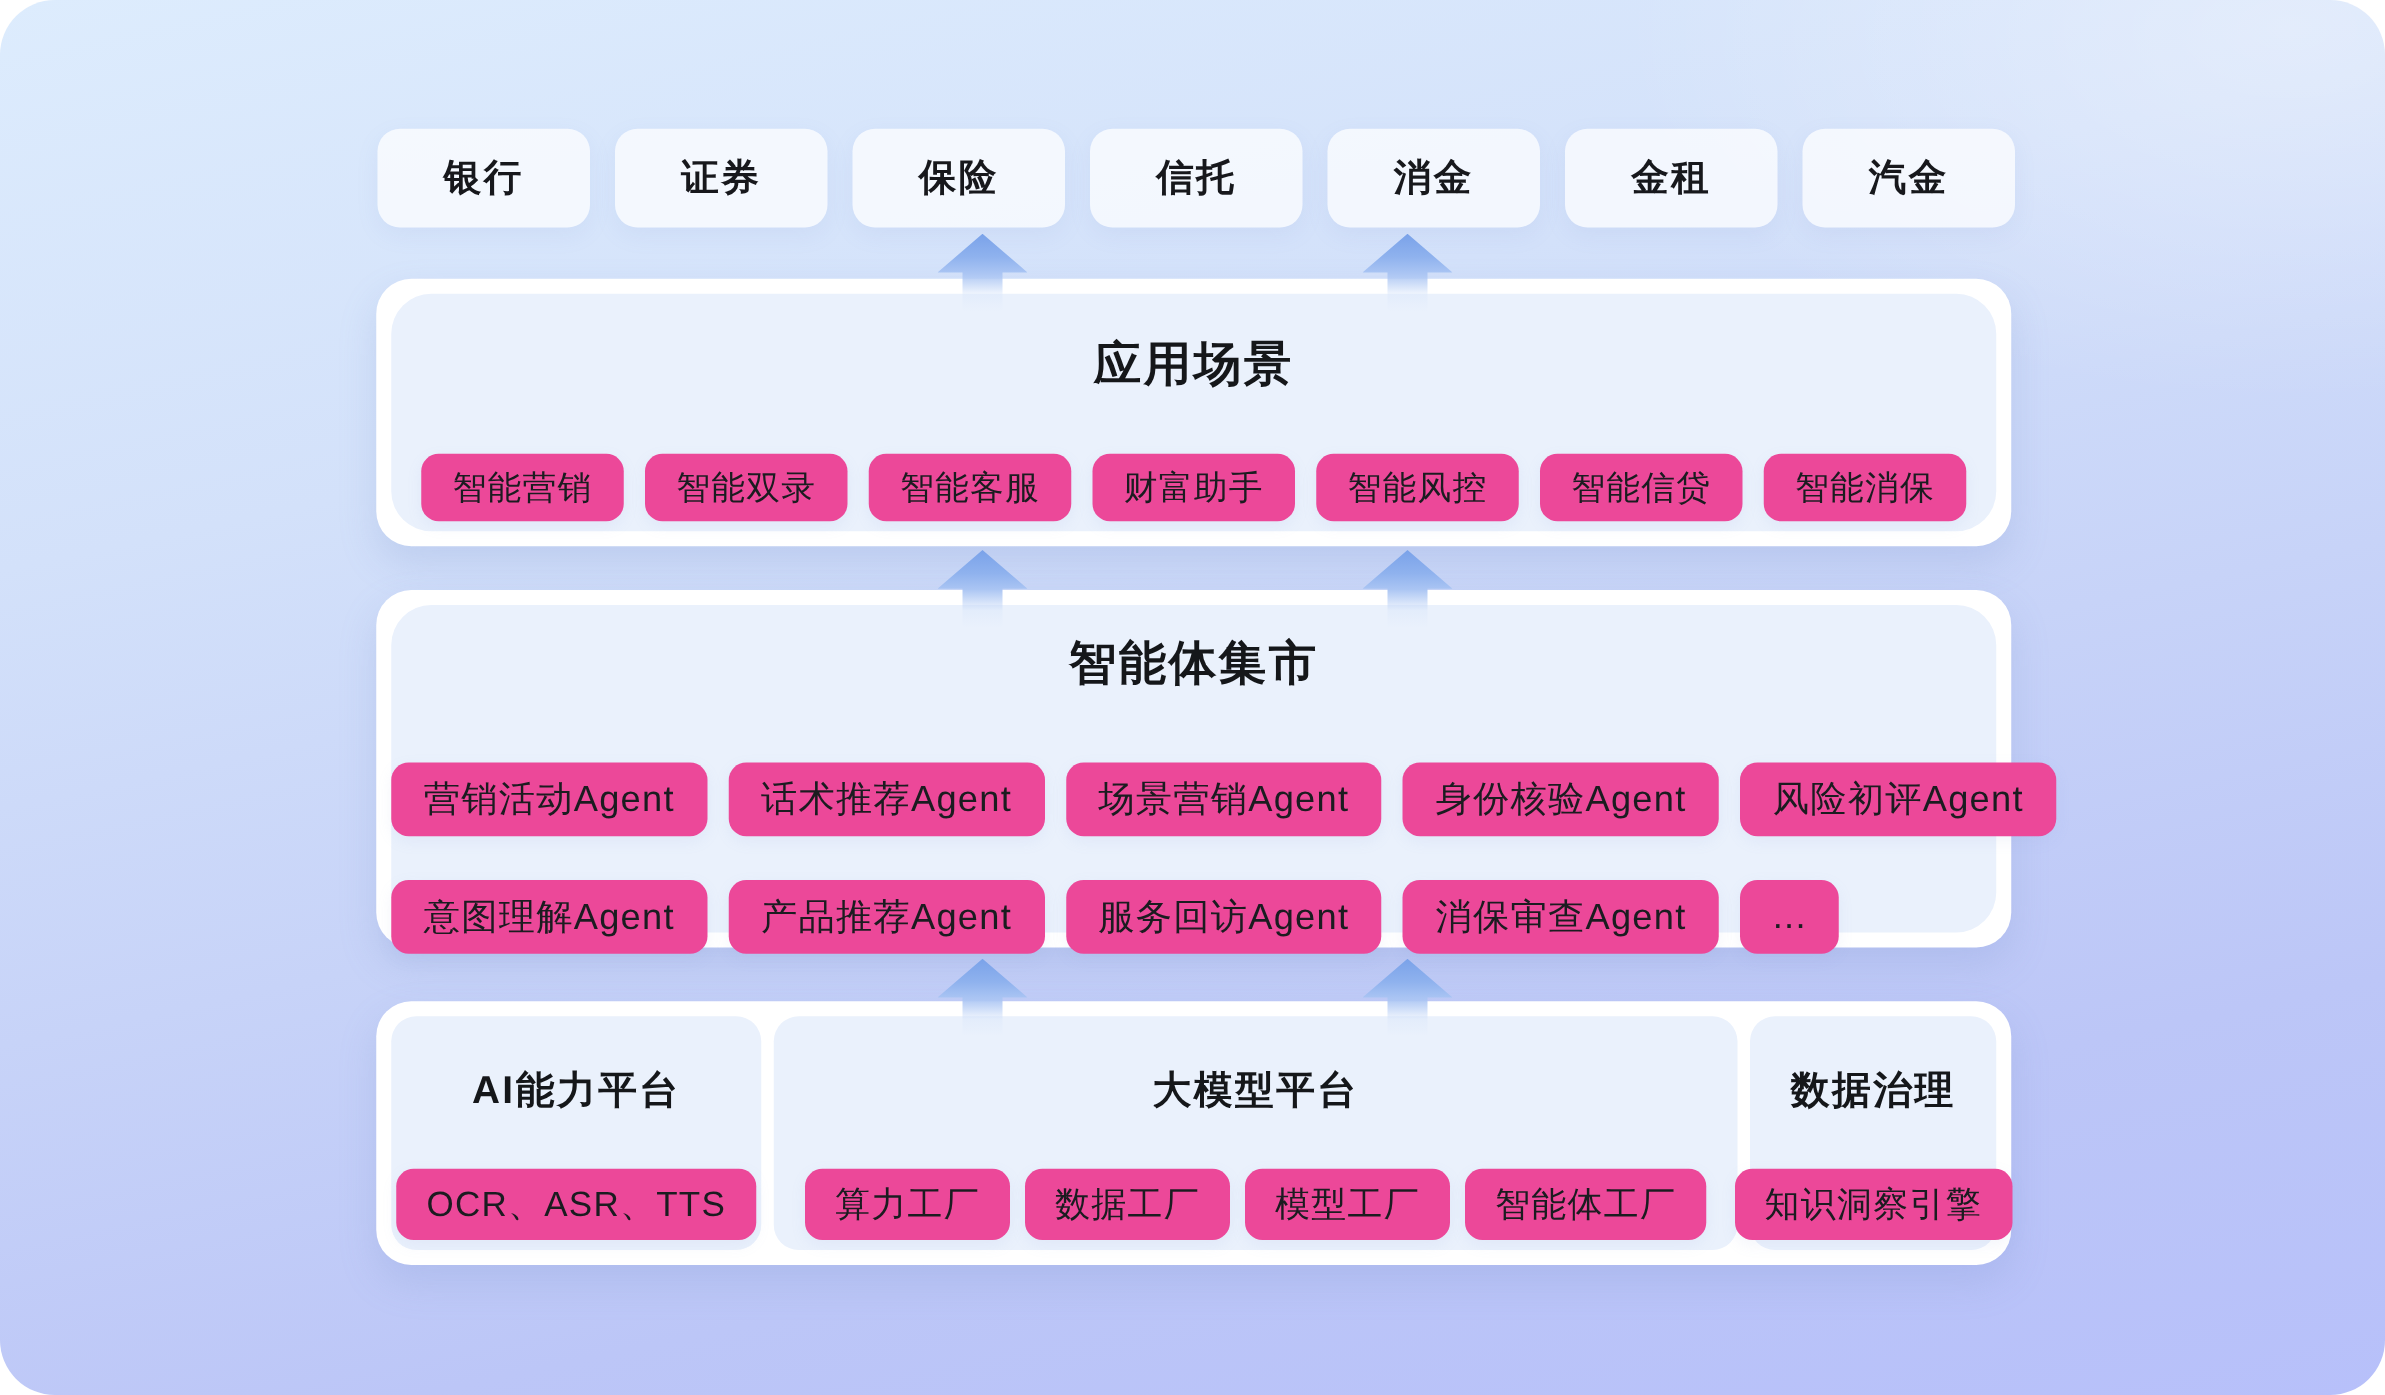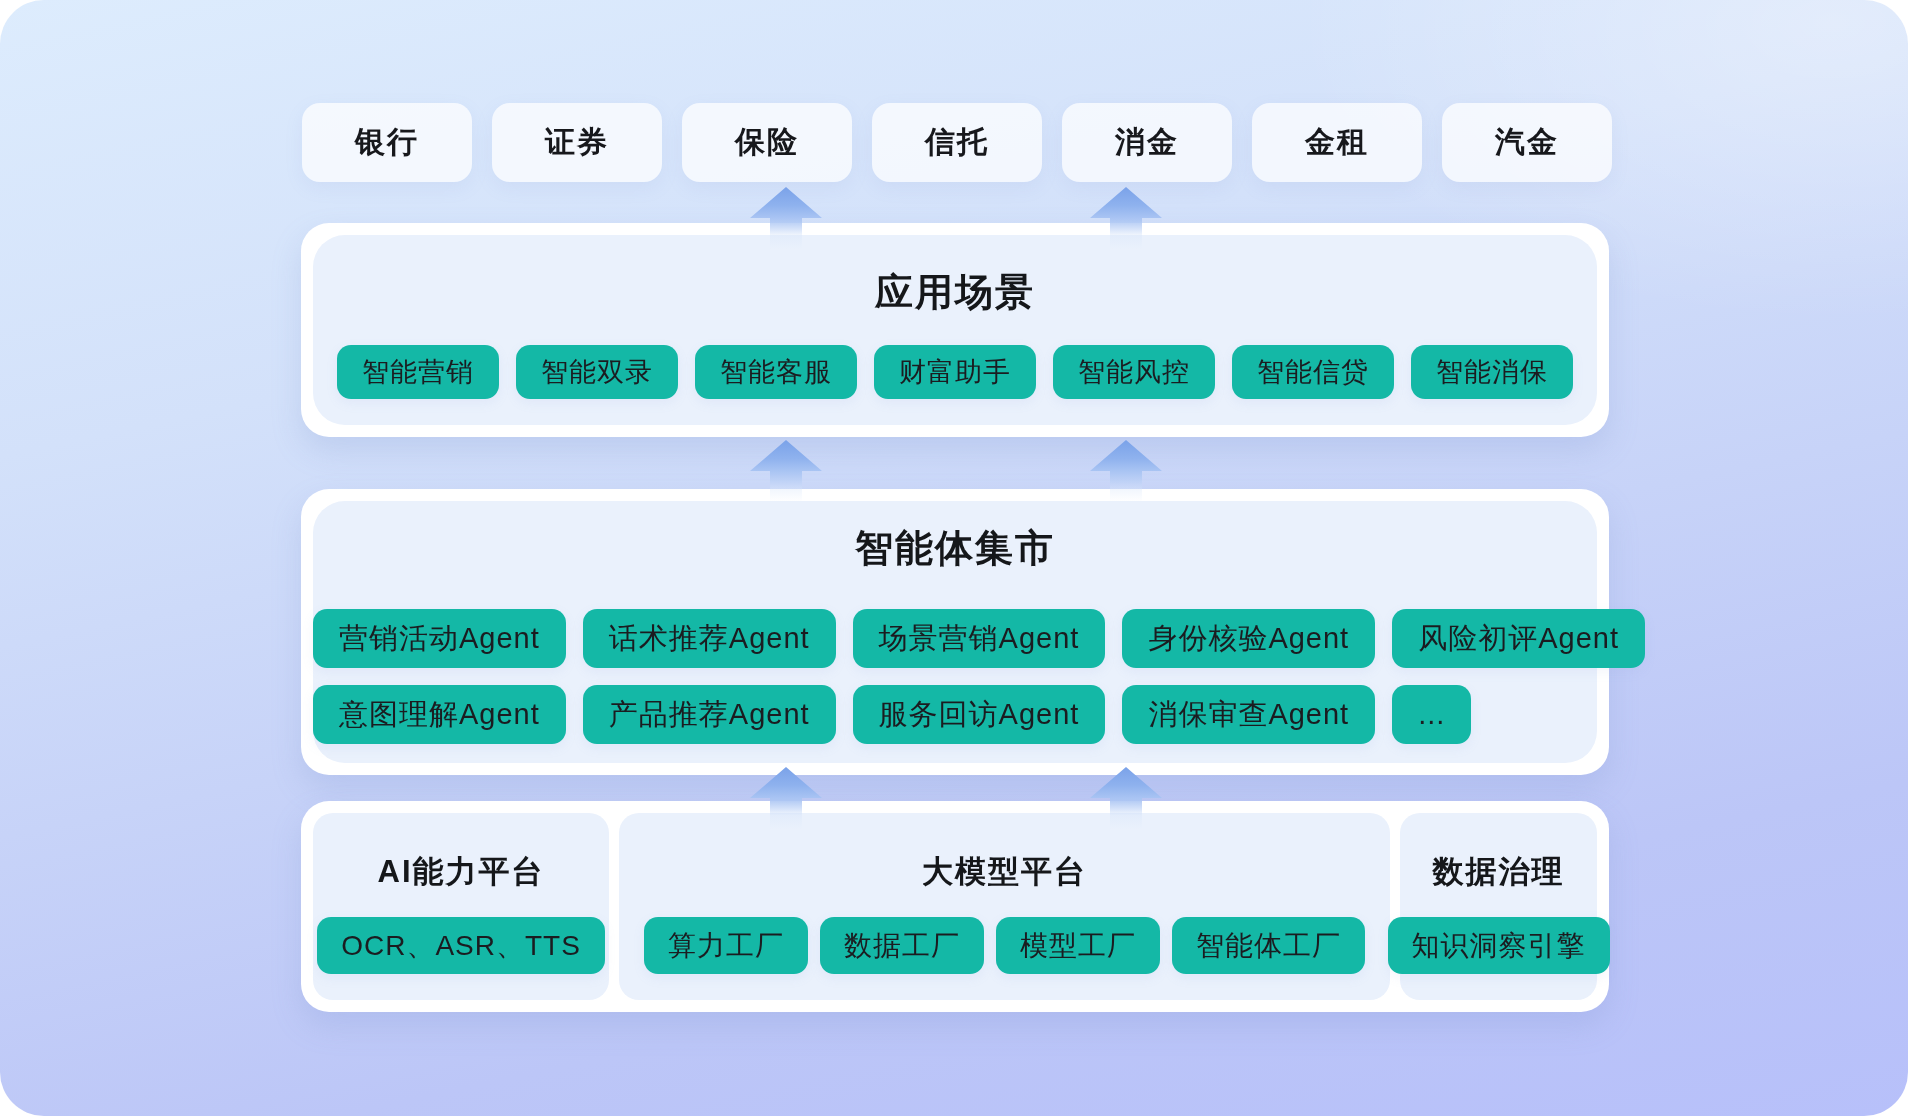--- a/index.html
+++ b/index.html
@@ -21,30 +21,30 @@
   
   .card{
     position:absolute;left:301px;width:1308px;background:#ffffff;border-radius:28px;
     padding:12px;box-sizing:border-box;
     box-shadow:0 14px 30px rgba(122,144,204,0.22);
   }
   .panel{width:100%;height:100%;background:#eaf1fc;border-radius:32px;box-sizing:border-box;}
   .card-title{text-align:center;font-size:38px;line-height:46px;font-weight:700;color:#15171a;letter-spacing:2px;}
   .pill-row{display:flex;gap:17px;justify-content:center;}
   .wpill{
-    background:#14b8a6;border-radius:14px;display:flex;align-items:center;justify-content:center;
-    color:#1b1c20;box-shadow:0 4px 12px rgba(140,160,215,0.10);white-space:nowrap;
+    background:#ec4899;border-radius:14px;display:flex;align-items:center;justify-content:center;
+    color:#1b1c20;box-shadow:0 4px 12px rgba(140,160,215,0.10);white-space:nowrap;margin-top:18px;
   }
   
   .card.scene{top:223px;height:214px;}
   .scene .panel{padding-top:34px;}
   .scene .pill-row{margin-top:30px;}
   .scene .wpill{height:54px;font-size:27px;padding:0 25px;letter-spacing:1px;}
   
-  .card.market{top:489px;height:286px;}
+  .card.market{top:472px;height:286px;}
   .market .panel{padding-top:24px;}
   .agent-rows{width:max-content;margin:38px auto 0;display:flex;flex-direction:column;gap:17px;align-items:flex-start;}
   .market .pill-row{justify-content:flex-start;}
   .market .wpill{height:59px;font-size:29px;padding:0 26px;letter-spacing:1px;}
   
   .card.platform{top:801px;height:211px;display:flex;gap:10px;}
   .pbox{background:#eaf1fc;border-radius:20px;height:100%;box-sizing:border-box;padding-top:40px;}
   .pbox .pbox-title{text-align:center;font-size:31px;line-height:38px;font-weight:700;color:#15171a;letter-spacing:2px;}
   .pbox .pill-row{margin-top:26px;gap:12px;align-items:center;}
   .pbox .wpill{height:57px;font-size:28px;padding:0 24px;letter-spacing:1px;}

